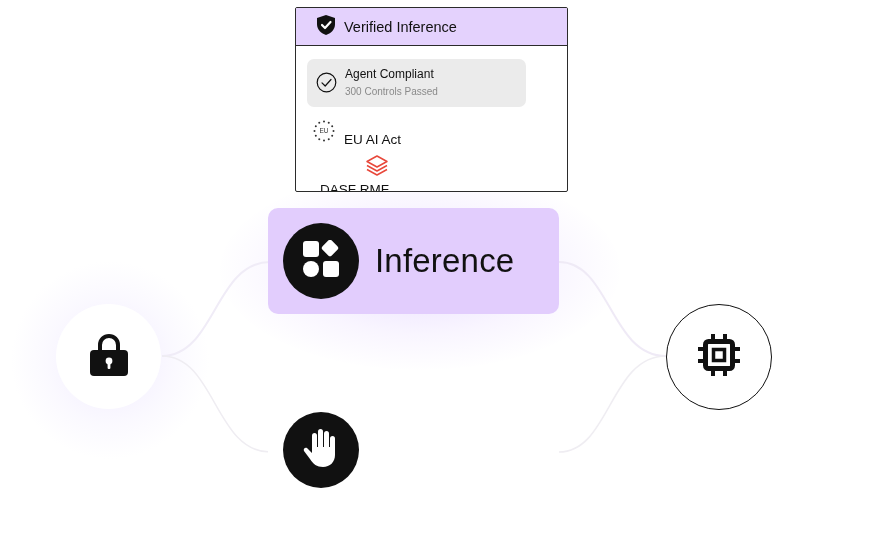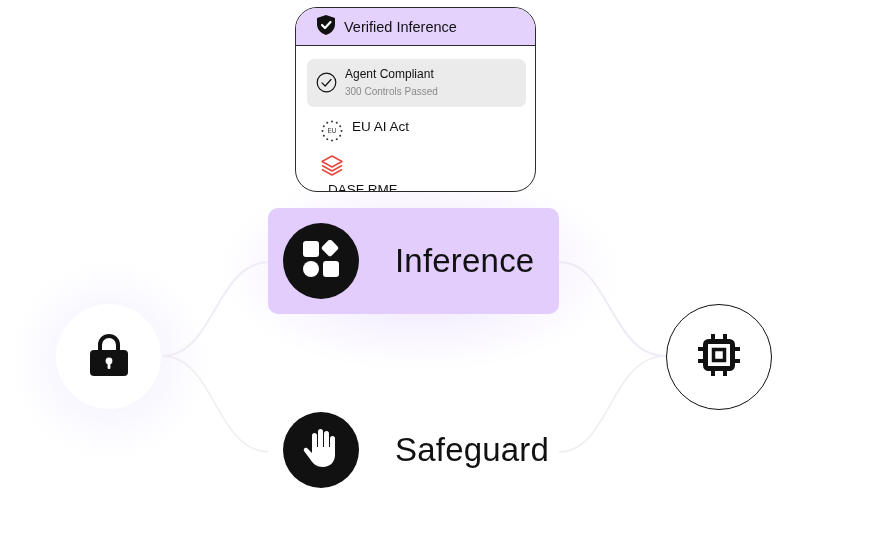--- a/index.html
+++ b/index.html
@@ -5,33 +5,33 @@
   html, body { margin:0; padding:0; }
   body { width:882px; height:540px; background:#ffffff; position:relative; overflow:hidden;
          font-family:"Liberation Sans", sans-serif; color:#111; }
   .glow { position:absolute; border-radius:50%; pointer-events:none; }
   .glow-inf { left:220px; top:170px; width:400px; height:200px;
               background:radial-gradient(ellipse at center, rgba(205,180,255,0.45) 0%, rgba(220,200,255,0.18) 45%, rgba(255,255,255,0) 72%); }
   .glow-lock { left:10px; top:260px; width:200px; height:200px;
               background:radial-gradient(circle at center, rgba(230,220,255,0.6) 0%, rgba(240,235,255,0.3) 45%, rgba(255,255,255,0) 70%); }
   svg.lines { position:absolute; left:0; top:0; }
 
-  .card { position:absolute; left:295px; top:7px; width:241px; height:185px;
-          border:1.3px solid #2b2b2b; border-radius:22px; background:#fff; overflow:hidden; box-sizing:border-box; }
+  .card { position:absolute; left:295px; top:7px; width:273px; height:185px;
+          border:1.3px solid #2b2b2b; border-radius:2px; background:#fff; overflow:hidden; box-sizing:border-box; }
   .card-head { height:38px; background:#e4d2fd; border-bottom:1.3px solid #2b2b2b;
                display:flex; align-items:center; padding-left:20px; box-sizing:border-box; }
   .card-head .title { font-size:14.5px; font-weight:500; margin-left:8px; color:#111; }
   .row-hl { position:absolute; left:11px; top:51px; width:219px; height:48px; background:#ebebeb; border-radius:7px; }
   .row-hl .ico { position:absolute; left:9px; top:13px; }
   .row-hl .t1 { position:absolute; left:38px; top:8px; font-size:12px; color:#111; }
   .row-hl .t2 { position:absolute; left:38px; top:27px; font-size:10px; color:#8a8a8a; }
-  .row { position:absolute; left:24px; display:flex; align-items:flex-start; }
+  .row { position:absolute; left:16px; display:flex; align-items:flex-end; }
   .row .lbl { font-size:13.5px; margin-left:8px; color:#111; }
 
-  .node { position:absolute; display:flex; align-items:center; box-sizing:border-box;gap:20px; }
+  .node { position:absolute; display:flex; align-items:center; box-sizing:border-box; }
   .node-inf { left:268px; top:208px; width:291px; height:106px; background:#e2cdfd; border-radius:10px; }
   .node-safe { left:268px; top:397px; width:291px; height:106px; background:#fff; border-radius:14px; }
   .node .circ { width:76px; height:76px; border-radius:50%; background:#111; margin-left:15px;
                 display:flex; align-items:center; justify-content:center; }
   .node .lbl { font-size:33px; margin-left:16px; color:#111; letter-spacing:0.2px; }
 
   .lock-circle { position:absolute; left:56px; top:304px; width:105px; height:105px; border-radius:50%;
                  background:#fff; display:flex; align-items:center; justify-content:center; }
   .chip-circle { position:absolute; left:666px; top:304px; width:106px; height:106px; border-radius:50%;
                  background:#fff; border:1.5px solid #111; box-sizing:border-box;
@@ -131,21 +131,20 @@
         <g fill="#fff">
           <rect x="11" y="6" width="5" height="20" rx="2.5"></rect>
           <rect x="17" y="2" width="5" height="24" rx="2.5"></rect>
           <rect x="23" y="4" width="5" height="22" rx="2.5"></rect>
           <rect x="29" y="9" width="5" height="19" rx="2.5"></rect>
           <path d="M11 20 H34 V28 C34 35 29 40 22 40 C16 40 12 37 9 32 L3 24 C2 22 4 20 6 21 L11 26 Z"></path>
         </g>
       </svg>
     </span>
   </div>
-  <span class="lbl">Safeguard</span>
 </div>
 
 <div class="lock-circle">
   <span>
     <svg width="40" height="44" viewBox="0 0 40 44">
       <path d="M11 19 V12 C11 6.5 15 3 20 3 C25 3 29 6.5 29 12 V19" fill="none" stroke="#111" stroke-width="4"></path>
       <rect x="1" y="17" width="38" height="26" rx="4" fill="#111"></rect>
       <circle cx="20" cy="28" r="3.4" fill="#fff"></circle>
       <rect x="18.6" y="29" width="2.8" height="7" rx="1" fill="#fff"></rect>
     </svg>

